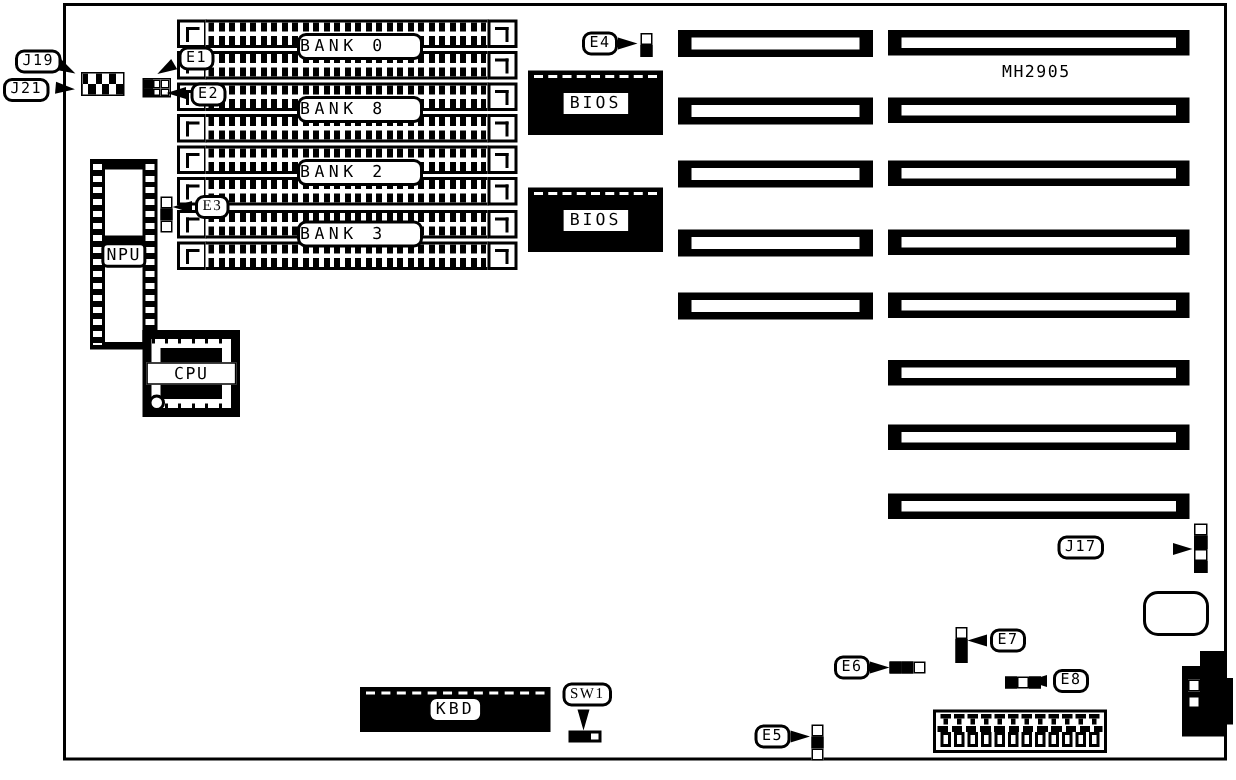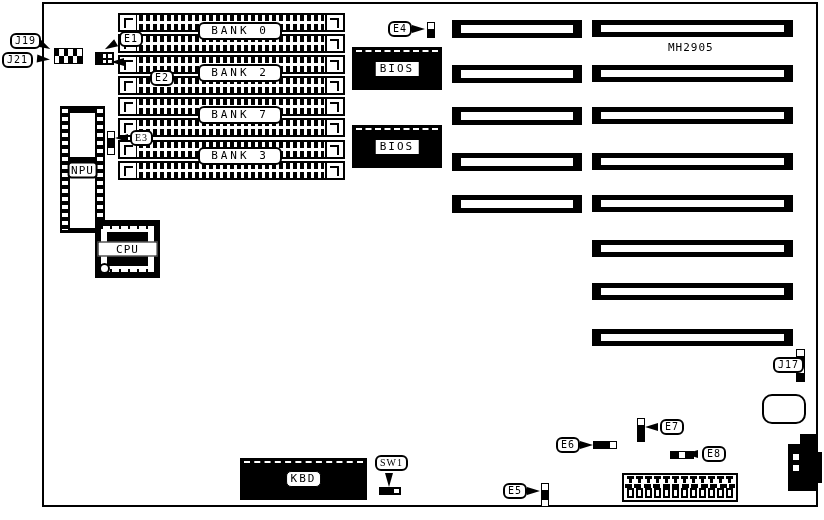--- a/index.html
+++ b/index.html
@@ -18,21 +18,21 @@
         border:2px solid #000;border-right:none;border-bottom:none;}
   .simm .teeth{position:absolute;left:19px;right:19px;top:0;height:19px;
         border-top:2px solid #000;border-bottom:2px solid #000;box-sizing:border-box;background:#fff;}
   .simm .teeth::before{content:"";position:absolute;left:2px;right:2px;top:0;height:6px;
         background:repeating-linear-gradient(90deg,#000 0 4px,transparent 4px 7px);}
   .simm .teeth::after{content:"";position:absolute;left:2px;right:2px;bottom:0;height:6px;
         background:repeating-linear-gradient(90deg,#000 0 4px,transparent 4px 7px);}
 
   
   .banklbl{left:198px;width:84px;height:18px;background:#fff;border:2px solid #000;border-radius:6px;
-        font-size:11px;line-height:14px;text-align:center;letter-spacing:3px;z-index:6;}
+        font-size:11px;line-height:14px;text-align:left;letter-spacing:3px;z-index:6;}
   .callout{background:#fff;border:2px solid #000;border-radius:6px;font-size:10px;line-height:12px;
         padding:0 3px;letter-spacing:1px;z-index:7;text-align:center;}
 
   
   .ptr{width:0;height:0;z-index:5;}
   .ptr-r{border-top:4px solid transparent;border-bottom:4px solid transparent;border-left:13px solid #000;}
   .ptr-l{border-top:4px solid transparent;border-bottom:4px solid transparent;border-right:13px solid #000;}
   .ptr-d{border-left:4px solid transparent;border-right:4px solid transparent;border-top:14px solid #000;}
 
   
@@ -148,22 +148,22 @@
       <div class="teeth"></div>
       <div class="cap r"></div>
     </div>
   <div class="abs simm" style="top:161px">
       <div class="cap l"></div>
       <div class="teeth"></div>
       <div class="cap r"></div>
     </div>
 
   <div class="abs banklbl" style="top:22px">BANK 0</div>
-  <div class="abs banklbl" style="top:64px">BANK 2</div>
-  <div class="abs banklbl" style="top:106px">BANK 7</div>
+  <div class="abs banklbl" style="top:64px">BANK 8</div>
+  <div class="abs banklbl" style="top:106px">BANK 2</div>
   <div class="abs banklbl" style="top:147px">BANK 3</div>
 
   <div class="abs npu">
     <div class="win" style="top:7px;height:44px;"></div>
     <div class="win" style="top:72px;height:50px;"></div>
     <div class="lbl">NPU</div>
   </div>
 
   <div class="abs cpu">
     <div class="ring"></div>
@@ -174,21 +174,21 @@
 
   <div class="abs chip" style="left:352px;top:47px;width:90px;height:43px;">
     <div class="dash"></div>
     <div class="lbl">BIOS</div>
   </div>
   <div class="abs chip" style="left:352px;top:125px;width:90px;height:43px;">
     <div class="dash"></div>
     <div class="lbl">BIOS</div>
   </div>
 
-  <div class="abs chip" style="left:240px;top:458px;width:127px;height:42px;">
+  <div class="abs chip" style="left:240px;top:458px;width:127px;height:30px;">
     <div class="dash"></div>
     <div class="lbl r">KBD</div>
   </div>
 
   <div class="abs slot slot-l" style="top:20px"></div>
   <div class="abs slot slot-l" style="top:65px"></div>
   <div class="abs slot slot-l" style="top:107px"></div>
   <div class="abs slot slot-l" style="top:153px"></div>
   <div class="abs slot slot-l" style="top:195px"></div>
 
@@ -298,23 +298,23 @@
   <div class="abs ptr ptr-r" style="left:527px;top:487px;"></div>
   <div class="abs ptr ptr-r" style="left:580px;top:441px;"></div>
   <div class="abs ptr ptr-l" style="left:645px;top:423px;"></div>
   <div class="abs ptr ptr-l" style="left:685px;top:450px;"></div>
   <div class="abs ptr ptr-r" style="left:782px;top:362px;"></div>
   <div class="abs ptr ptr-d" style="left:385px;top:473px;"></div>
 
   <div class="abs callout" style="left:10px;top:33px;">J19</div>
   <div class="abs callout" style="left:2px;top:52px;">J21</div>
   <div class="abs callout" style="left:119px;top:31px;">E1</div>
-  <div class="abs callout" style="left:127px;top:70px;margin-left:23px;">E2</div>
+  <div class="abs callout" style="left:127px;top:55px;">E2</div>
   <div class="abs callout" style="left:130px;top:130px;font-family:Liberation Serif, serif;">E3</div>
   <div class="abs callout" style="left:388px;top:21px;">E4</div>
   <div class="abs callout" style="left:503px;top:483px;">E5</div>
   <div class="abs callout" style="left:556px;top:437px;">E6</div>
   <div class="abs callout" style="left:660px;top:419px;">E7</div>
   <div class="abs callout" style="left:702px;top:446px;">E8</div>
-  <div class="abs callout" style="left:773px;top:357px;">J17</div>
+  <div class="abs callout" style="left:705px;top:357px;">J17</div>
   <div class="abs callout" style="left:375px;top:455px;font-family:Liberation Serif, serif;">SW1</div>
 
 </div>
 
 </body></html>

